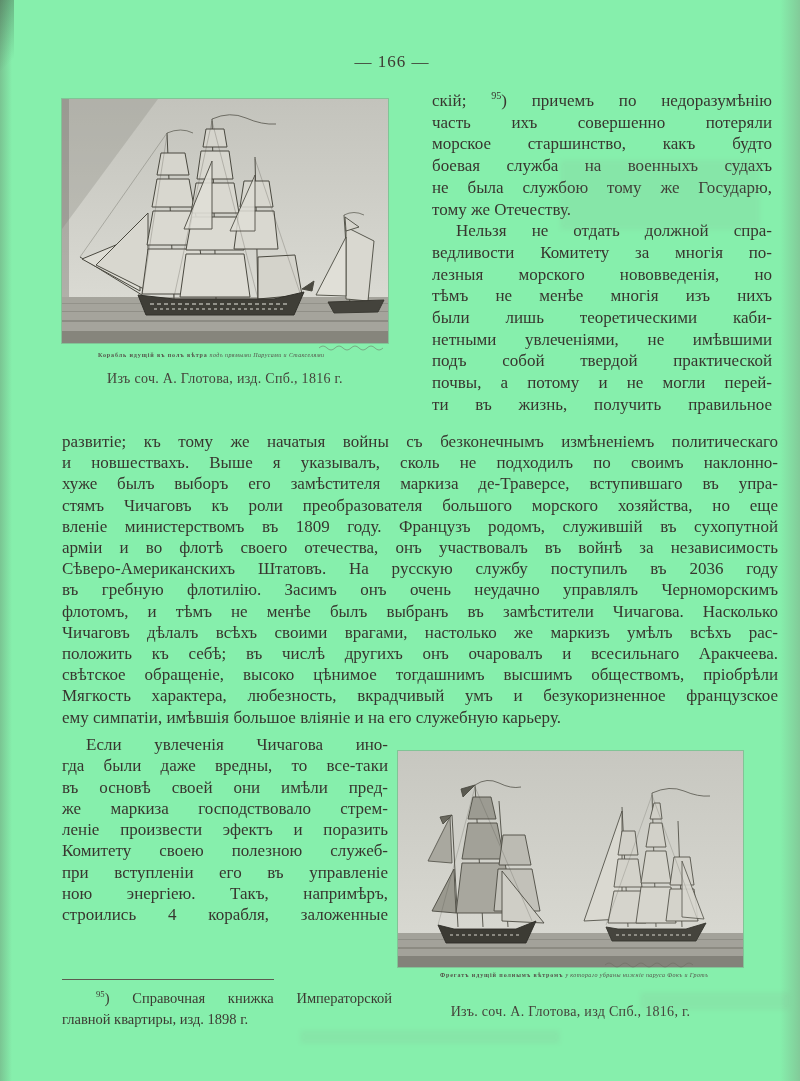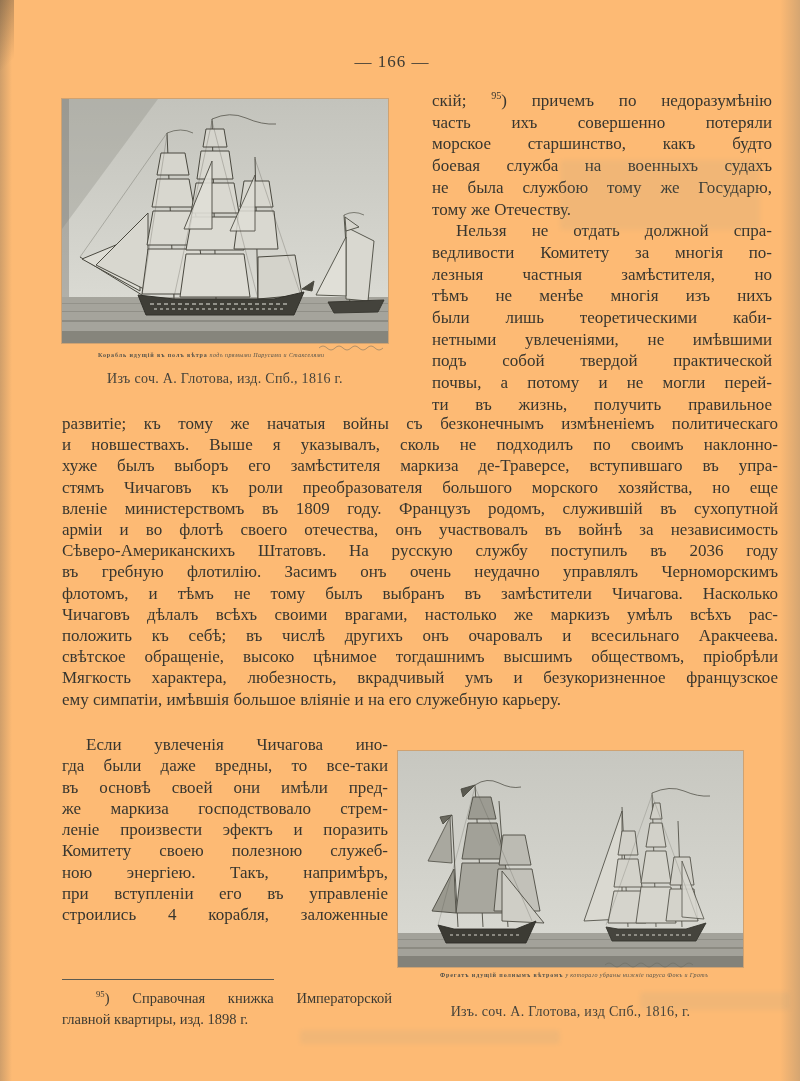--- a/index.html
+++ b/index.html
@@ -1,18 +1,18 @@
 <!DOCTYPE html>
 <html><head>
 <meta charset="utf-8">
 <style>
   html,body{margin:0;padding:0;background:#e8e7e1;}
   .page{
     position:relative;width:800px;height:1081px;overflow:hidden;
-    background:#fdba74;
+    background:#86efac;
     font-family:"Liberation Serif","DejaVu Serif",serif;
     color:#38362f;
   }
   
   .edge-left{position:absolute;left:0;top:0;width:12px;height:1081px;
     background:linear-gradient(90deg,rgba(90,88,80,.28),rgba(90,88,80,0));pointer-events:none;}
   .edge-right{position:absolute;right:0;top:0;width:20px;height:1081px;
     background:linear-gradient(270deg,rgba(120,118,108,.30),rgba(120,118,108,0));pointer-events:none;}
   .corner-smudge{position:absolute;left:0;top:0;width:14px;height:90px;
     background:linear-gradient(135deg,rgba(40,40,36,.35),rgba(40,40,36,0) 70%);pointer-events:none;}
@@ -21,21 +21,21 @@
   .header{position:absolute;left:0;top:52px;width:784px;text-align:center;
     font-size:17px;letter-spacing:1px;color:#3d3b33;}
 
   
   .tblock{position:absolute;font-size:17px;}
   .tl{text-align:justify;text-align-last:justify;white-space:normal;}
   .tl.end{text-align-last:left;}
   .tl.ind{text-indent:24px;}
   sup{font-size:.6em;line-height:0;vertical-align:super;}
   .col-right{left:432px;top:90px;width:340px;line-height:21.7px;}
-  .full-block{left:62px;top:413px;width:716px;line-height:21.2px;}
+  .full-block{left:62px;top:431px;width:716px;line-height:21.2px;}
   .col-left{left:62px;top:734px;width:326px;line-height:21.3px;}
   .footnote{left:62px;top:988px;width:330px;line-height:20.5px;font-size:14.5px;color:#3c3a32;}
   .footnote .tl.ind{text-indent:34px;}
   .footnote-rule{position:absolute;left:62px;top:979px;width:212px;height:1px;background:#5c5a50;}
 
   
   .plate{position:absolute;background:#ccccc5;box-shadow:inset 0 0 10px rgba(50,50,44,.25), 0 0 0 1px rgba(120,118,108,.35);}
   .plate svg{display:block;}
   .plate-top{left:62px;top:99px;width:326px;height:244px;}
   .plate-bottom{left:398px;top:751px;width:345px;height:216px;}
@@ -148,55 +148,55 @@
 
   <div class="tblock col-right">
       <div class="tl">скій; <sup>95</sup>) причемъ по недоразумѣнію</div>
       <div class="tl">часть ихъ совершенно потеряли</div>
       <div class="tl">морское старшинство, какъ будто</div>
       <div class="tl">боевая служба на военныхъ судахъ</div>
       <div class="tl">не была службою тому же Государю,</div>
       <div class="tl end">тому же Отечеству.</div>
       <div class="tl ind">Нельзя не отдать должной спра-</div>
       <div class="tl">ведливости Комитету за многія по-</div>
-      <div class="tl">лезныя частныя замѣстителя, но</div>
+      <div class="tl">лезныя морского нововведенія, но</div>
       <div class="tl">тѣмъ не менѣе многія изъ нихъ</div>
       <div class="tl">были лишь теоретическими каби-</div>
       <div class="tl">нетными увлеченіями, не имѣвшими</div>
       <div class="tl">подъ собой твердой практической</div>
       <div class="tl">почвы, а потому и не могли перей-</div>
       <div class="tl">ти въ жизнь, получить правильное</div>
     </div>
 
   <div class="tblock full-block">
       <div class="tl">развитіе; къ тому же начатыя войны съ безконечнымъ измѣненіемъ политическаго</div>
       <div class="tl">и новшествахъ. Выше я указывалъ, сколь не подходилъ по своимъ наклонно-</div>
       <div class="tl">хуже былъ выборъ его замѣстителя маркиза де-Траверсе, вступившаго въ упра-</div>
       <div class="tl">стямъ Чичаговъ къ роли преобразователя большого морского хозяйства, но еще</div>
       <div class="tl">вленіе министерствомъ въ 1809 году. Французъ родомъ, служившій въ сухопутной</div>
       <div class="tl">арміи и во флотѣ своего отечества, онъ участвовалъ въ войнѣ за независимость</div>
       <div class="tl">Сѣверо-Американскихъ Штатовъ. На русскую службу поступилъ въ 2036 году</div>
       <div class="tl">въ гребную флотилію. Засимъ онъ очень неудачно управлялъ Черноморскимъ</div>
-      <div class="tl">флотомъ, и тѣмъ не тому былъ выбранъ въ замѣстители Чичагова. Насколько</div>
+      <div class="tl">флотомъ, и тѣмъ не менѣе былъ выбранъ въ замѣстители Чичагова. Насколько</div>
       <div class="tl">Чичаговъ дѣлалъ всѣхъ своими врагами, настолько же маркизъ умѣлъ всѣхъ рас-</div>
       <div class="tl">положить къ себѣ; въ числѣ другихъ онъ очаровалъ и всесильнаго Аракчеева.</div>
       <div class="tl">свѣтское обращеніе, высоко цѣнимое тогдашнимъ высшимъ обществомъ, пріобрѣли</div>
       <div class="tl">Мягкость характера, любезность, вкрадчивый умъ и безукоризненное французское</div>
       <div class="tl end">ему симпатіи, имѣвшія большое вліяніе и на его служебную карьеру.</div>
     </div>
 
   <div class="tblock col-left">
       <div class="tl ind">Если увлеченія Чичагова ино-</div>
       <div class="tl">гда были даже вредны, то все-таки</div>
       <div class="tl">въ основѣ своей они имѣли пред-</div>
       <div class="tl">же маркиза господствовало стрем-</div>
       <div class="tl">леніе произвести эфектъ и поразить</div>
       <div class="tl">Комитету своею полезною служеб-</div>
+      <div class="tl">при вступленіи его въ управленіе</div>
       <div class="tl">ною энергіею. Такъ, напримѣръ,</div>
-      <div class="tl">при вступленіи его въ управленіе</div>
       <div class="tl">строились 4 корабля, заложенные</div>
     </div>
 
   <div class="footnote-rule"></div>
   <div class="tblock footnote">
       <div class="tl ind"><sup>95</sup>) Справочная книжка Императорской</div>
       <div class="tl end">главной квартиры, изд. 1898 г.</div>
     </div>
 
   <div class="plate plate-bottom">

